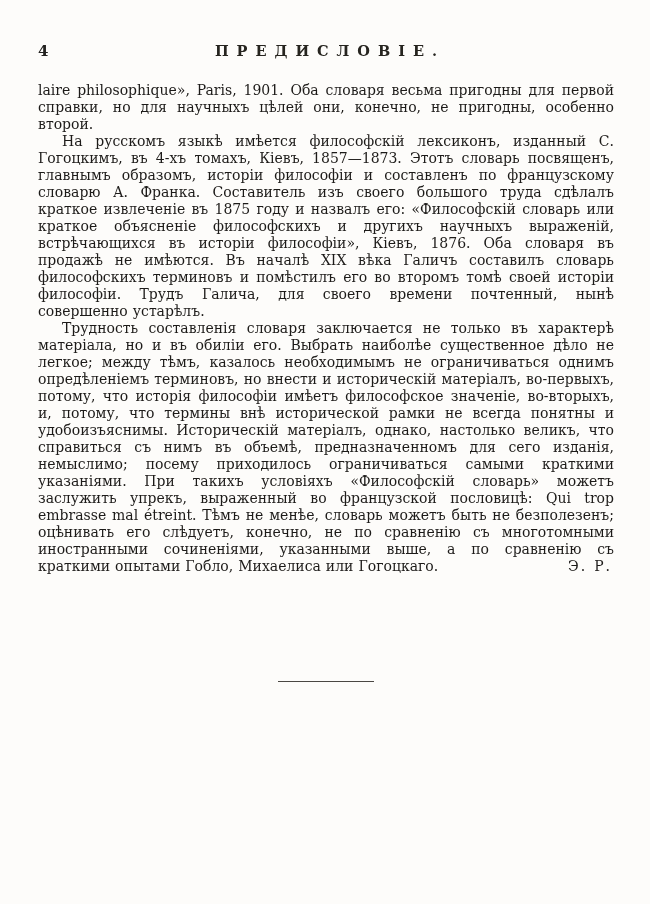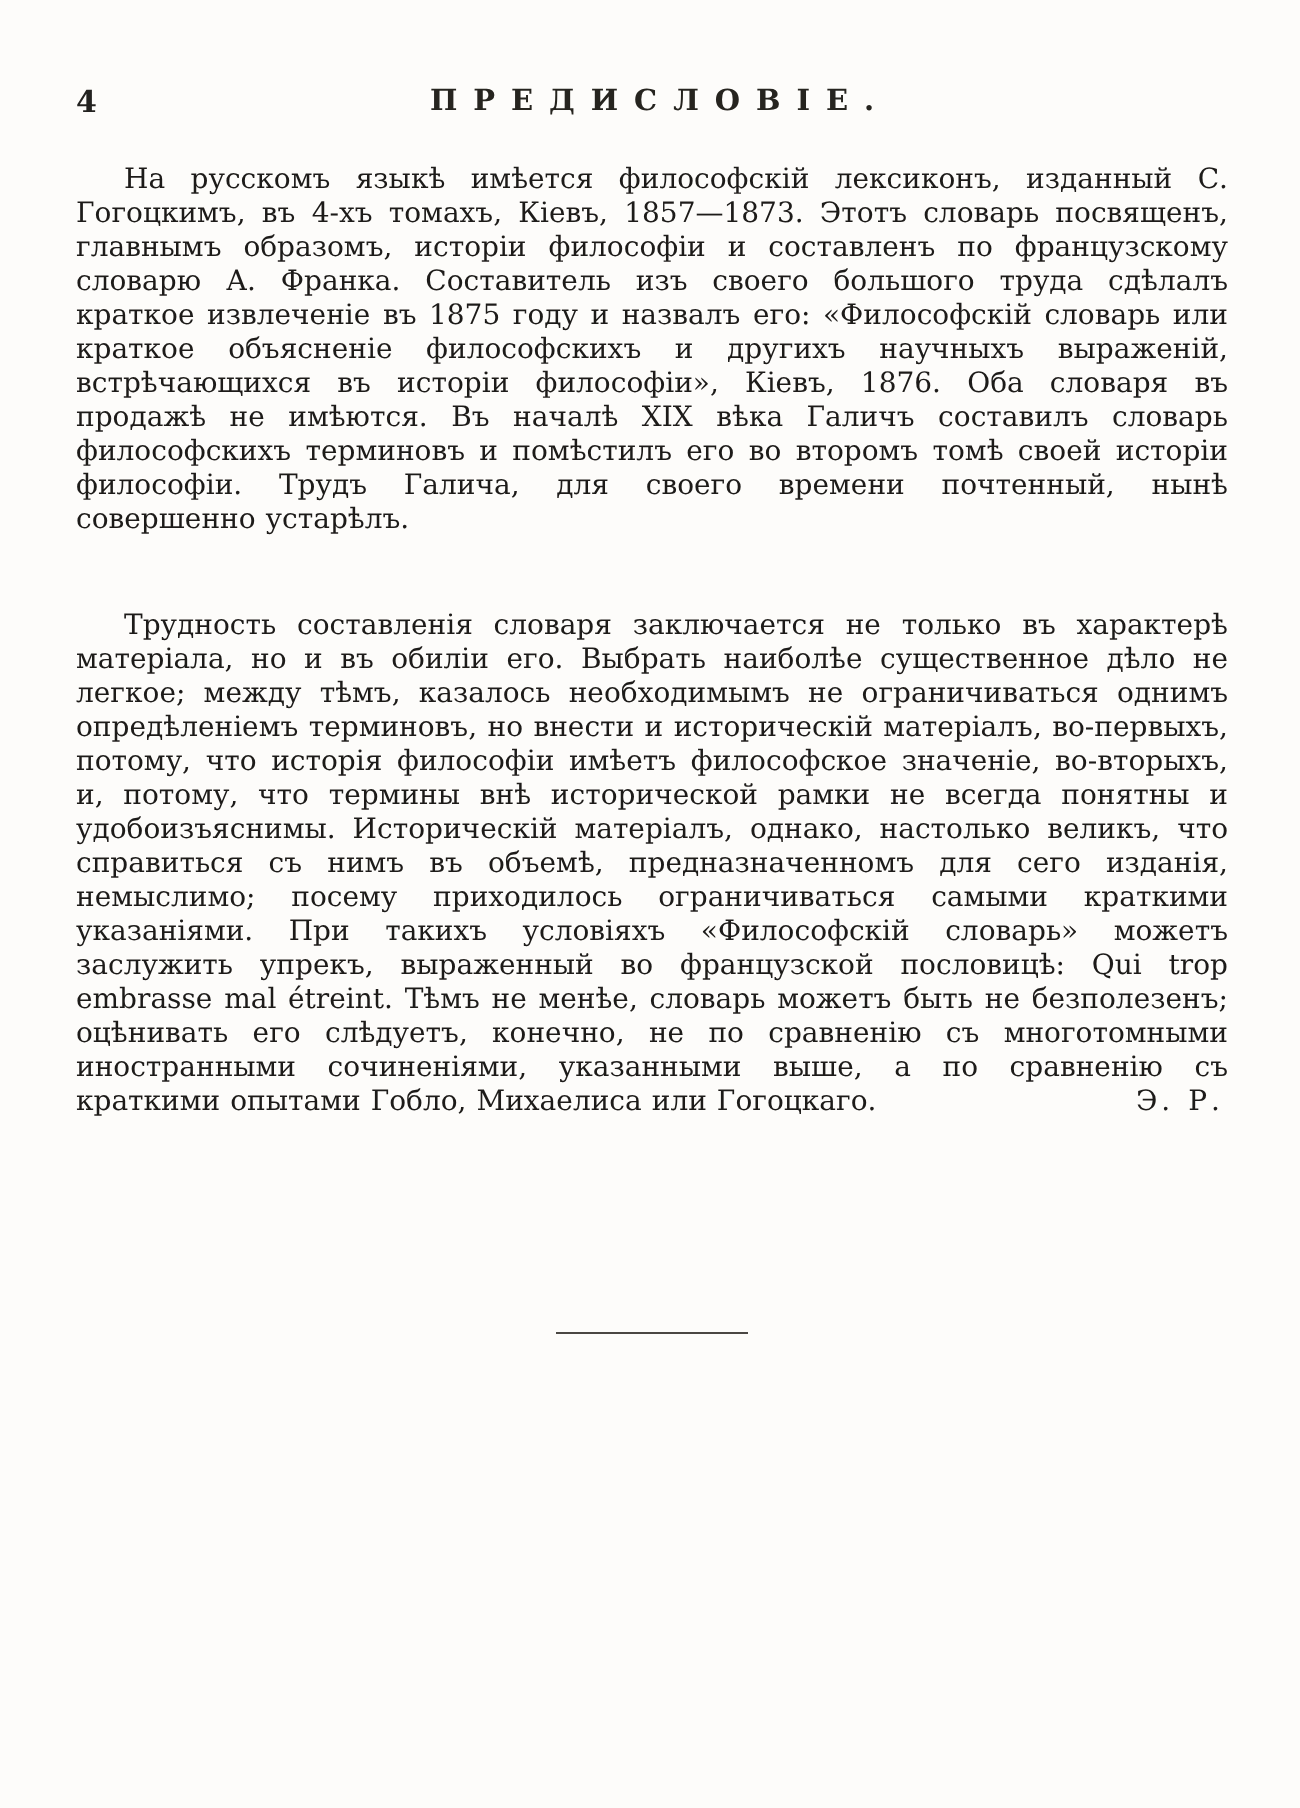--- a/index.html
+++ b/index.html
@@ -48,21 +48,20 @@
   .para {
     margin: 0;
     text-align: justify;
     word-spacing: 0.04em;
   }
   .para.indent {
     text-indent: 24px;
   }
   .para.last {
     position: relative;
-    margin-top: 36px;
   }
   .signature {
     position: absolute;
     right: 2px;
     bottom: 0;
     letter-spacing: 2px;
     font-weight: normal;
     white-space: nowrap;
   }
   .end-rule {
@@ -77,20 +76,23 @@
 
 <div class="page">
 
   <div class="page-header">
     <span class="page-number">4</span>
     <span class="running-head">ПРЕДИСЛОВІЕ.</span>
   </div>
 
   <div class="body-text">
 
+    <p class="para">
+      <span>laire philosophique», Paris, 1901. Оба словаря весьма пригодны для первой справки, но для научныхъ цѣлей они, конечно, не пригодны, особенно второй.</span>
+    </p>
 
     <p class="para indent">
       <span>На русскомъ языкѣ имѣется философскій лексиконъ, изданный С. Гогоцкимъ, въ 4-хъ томахъ, Кіевъ, 1857—1873. Этотъ словарь посвященъ, главнымъ образомъ, исторіи философіи и составленъ по французскому словарю А. Франка. Составитель изъ своего большого труда сдѣлалъ краткое извлеченіе въ 1875 году и назвалъ его: «Философскій словарь или краткое объясненіе философскихъ и другихъ научныхъ выраженій, встрѣчающихся въ исторіи философіи», Кіевъ, 1876. Оба словаря въ продажѣ не имѣются. Въ началѣ XIX вѣка Галичъ составилъ словарь философскихъ терминовъ и помѣстилъ его во второмъ томѣ своей исторіи философіи. Трудъ Галича, для своего времени почтенный, нынѣ совершенно устарѣлъ.</span>
     </p>
 
     <p class="para indent last">
       <span>Трудность составленія словаря заключается не только въ характерѣ матеріала, но и въ обиліи его. Выбрать наиболѣе существенное дѣло не легкое; между тѣмъ, казалось необходимымъ не ограничиваться однимъ опредѣленіемъ терминовъ, но внести и историческій матеріалъ, во-первыхъ, потому, что исторія философіи имѣетъ философское значеніе, во-вторыхъ, и, потому, что термины внѣ исторической рамки не всегда понятны и удобоизъяснимы. Историческій матеріалъ, однако, настолько великъ, что справиться съ нимъ въ объемѣ, предназначенномъ для сего изданія, немыслимо; посему приходилось ограничиваться самыми краткими указаніями. При такихъ условіяхъ «Философскій словарь» можетъ заслужить упрекъ, выраженный во французской пословицѣ: Qui trop embrasse mal étreint. Тѣмъ не менѣе, словарь можетъ быть не безполезенъ; оцѣнивать его слѣдуетъ, конечно, не по сравненію съ многотомными иностранными сочиненіями, указанными выше, а по сравненію съ краткими опытами Гобло, Михаелиса или Гогоцкаго.</span>
       <span class="signature">Э. Р.</span>
     </p>
 

